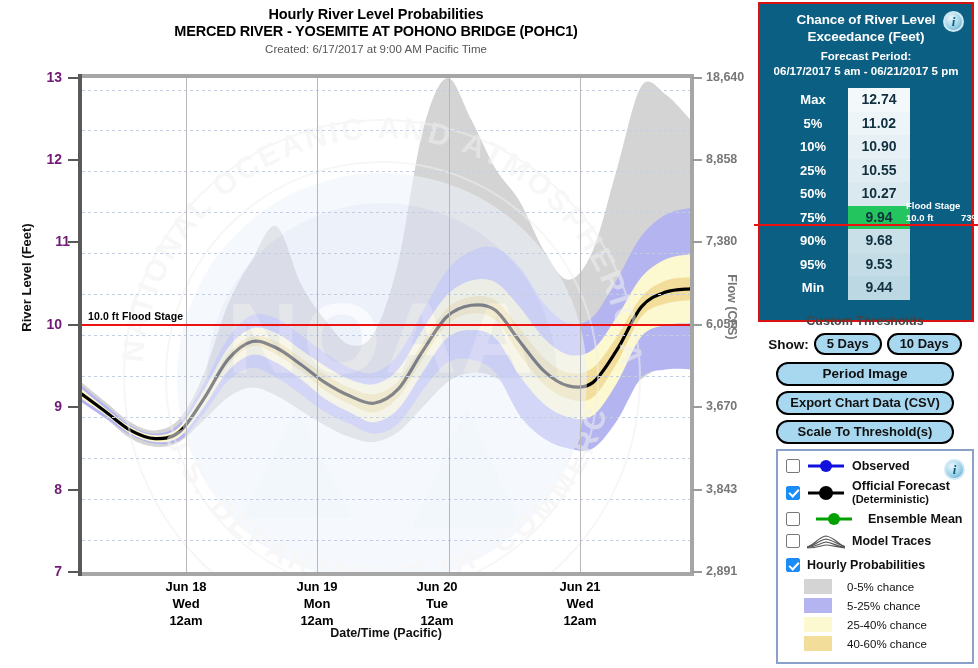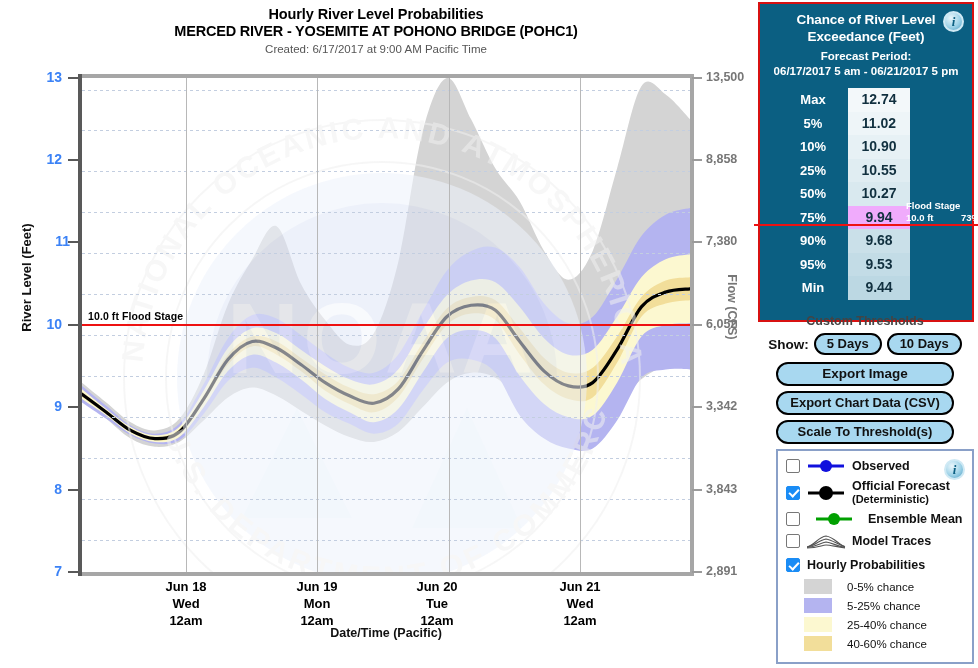--- a/index.html
+++ b/index.html
@@ -20,21 +20,21 @@
   #plot-frame-top{position:absolute;left:82px;top:74px;width:608px;height:4px;background:#a6a6a6;}
   #plot-frame-left{position:absolute;left:78px;top:74px;width:4px;height:502px;background:#595959;}
   #plot-frame-bottom{position:absolute;left:82px;top:572px;width:608px;height:4px;background:#a6a6a6;}
   #plot-frame-right{position:absolute;left:690px;top:74px;width:4px;height:502px;background:#a6a6a6;}
 
   #plot-clip{position:absolute;left:82px;top:78px;width:608px;height:494px;overflow:hidden;}
 
   .watermark{position:absolute;pointer-events:none;}
 
   
-  .y-tick-label{position:absolute;right:0;font-size:14px;font-weight:bold;color:#3b82f6;
+  .y-tick-label{position:absolute;right:0;font-size:14px;font-weight:bold;color:#701a75;
                 text-align:right;width:30px;transform:translateY(-9px);}
   .y-tick-mark{position:absolute;left:68px;width:12px;height:2px;background:#595959;}
   .y-label-left{position:absolute;left:-44px;top:270px;width:140px;text-align:center;
      font-size:13px;font-weight:bold;color:#111;transform:rotate(-90deg);}
 
   .y2-tick-label{position:absolute;left:706px;font-size:12.5px;font-weight:bold;color:#777;
                  transform:translateY(-8px);white-space:nowrap;}
   .y2-tick-mark{position:absolute;left:692px;width:10px;height:2px;background:#9b9b9b;}
   .y-label-right{position:absolute;left:672px;top:300px;width:120px;text-align:center;
      font-size:12.5px;font-weight:bold;color:#777;transform:rotate(90deg);}
@@ -202,25 +202,25 @@
     </div>
 
     <div>
       <div class="y2-tick-mark" style="top:77px"></div>
       <div class="y2-tick-mark" style="top:159px"></div>
       <div class="y2-tick-mark" style="top:241px"></div>
       <div class="y2-tick-mark" style="top:324px"></div>
       <div class="y2-tick-mark" style="top:406px"></div>
       <div class="y2-tick-mark" style="top:489px"></div>
       <div class="y2-tick-mark" style="top:571px"></div>
-      <div class="y2-tick-label" style="top:78px">13,500</div>
+      <div class="y2-tick-label" style="top:78px">18,640</div>
       <div class="y2-tick-label" style="top:160px">8,858</div>
       <div class="y2-tick-label" style="top:242px">7,380</div>
       <div class="y2-tick-label" style="top:325px">6,052</div>
-      <div class="y2-tick-label" style="top:407px">3,342</div>
+      <div class="y2-tick-label" style="top:407px">3,670</div>
       <div class="y2-tick-label" style="top:490px">3,843</div>
       <div class="y2-tick-label" style="top:572px">2,891</div>
       <div class="y-label-right">Flow (CFS)</div>
     </div>
 
     <div>
       <div class="x-tick-group" style="left:186px;top:578px">
         <div>Jun 18</div>
         <div>Wed</div>
         <div>12am</div>
@@ -279,21 +279,21 @@
             </div>
         </div>
         <div class="exc-row">
           <div class="exc-key">50%</div>
           <div class="exc-valcell" style="background:#d9e9ef">
               <div class="exc-val">10.27</div>
             </div>
         </div>
         <div class="exc-row">
           <div class="exc-key">75%</div>
-          <div class="exc-valcell" style="background:#f0abfc">
+          <div class="exc-valcell" style="background:#22c55e">
               <div class="exc-val">9.94</div>
             </div>
         </div>
         <div class="exc-row">
           <div class="exc-key">90%</div>
           <div class="exc-valcell" style="background:#cae0e9">
               <div class="exc-val">9.68</div>
             </div>
         </div>
         <div class="exc-row">
@@ -321,21 +321,21 @@
     </div>
 
     <div class="custom-thresholds">Custom Thresholds</div>
 
     <div class="show-row">
       <span class="show-lbl">Show:</span>
       <span class="pill">5 Days</span>
       <span class="pill">10 Days</span>
     </div>
 
-    <div class="wide-btn" style="top:362px">Export Image</div>
+    <div class="wide-btn" style="top:362px">Period Image</div>
     <div class="wide-btn" style="top:420px;font-size:13px">Scale To Threshold(s)</div>
     <div class="wide-btn" style="top:391px;font-size:13px">Export Chart Data (CSV)</div>
 
     <div id="legend-box">
       <div class="info-circle" style="right:7px;top:8px">i</div>
 
       <div class="lg-row" style="margin-top:8px;gap:6px">
         <span class="cbox"></span>
         <svg width="40" height="14">
           <line x1="2" y1="7" x2="38" y2="7" stroke="#1111dd" stroke-width="3"></line>

